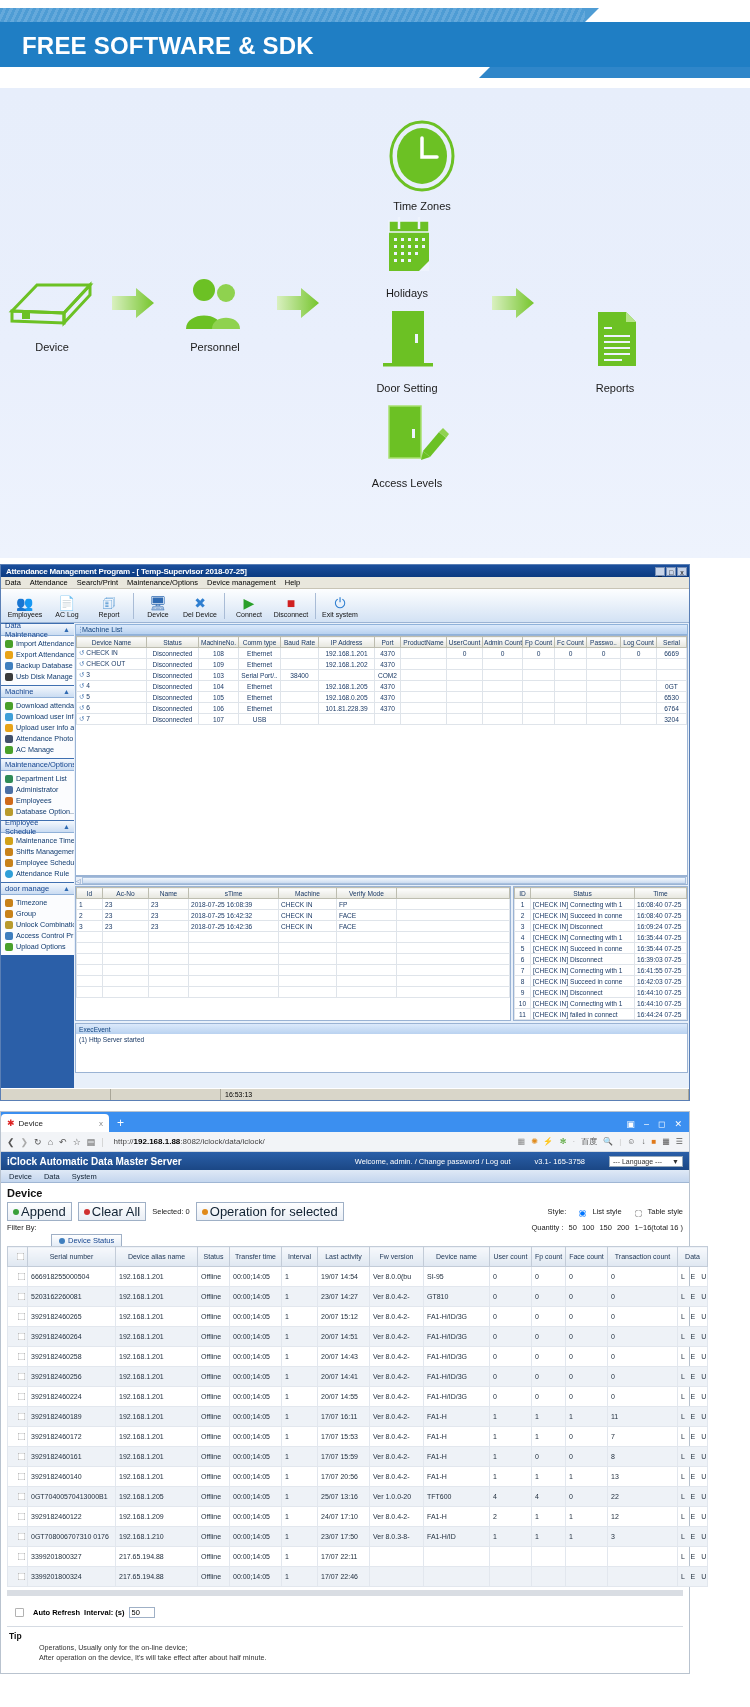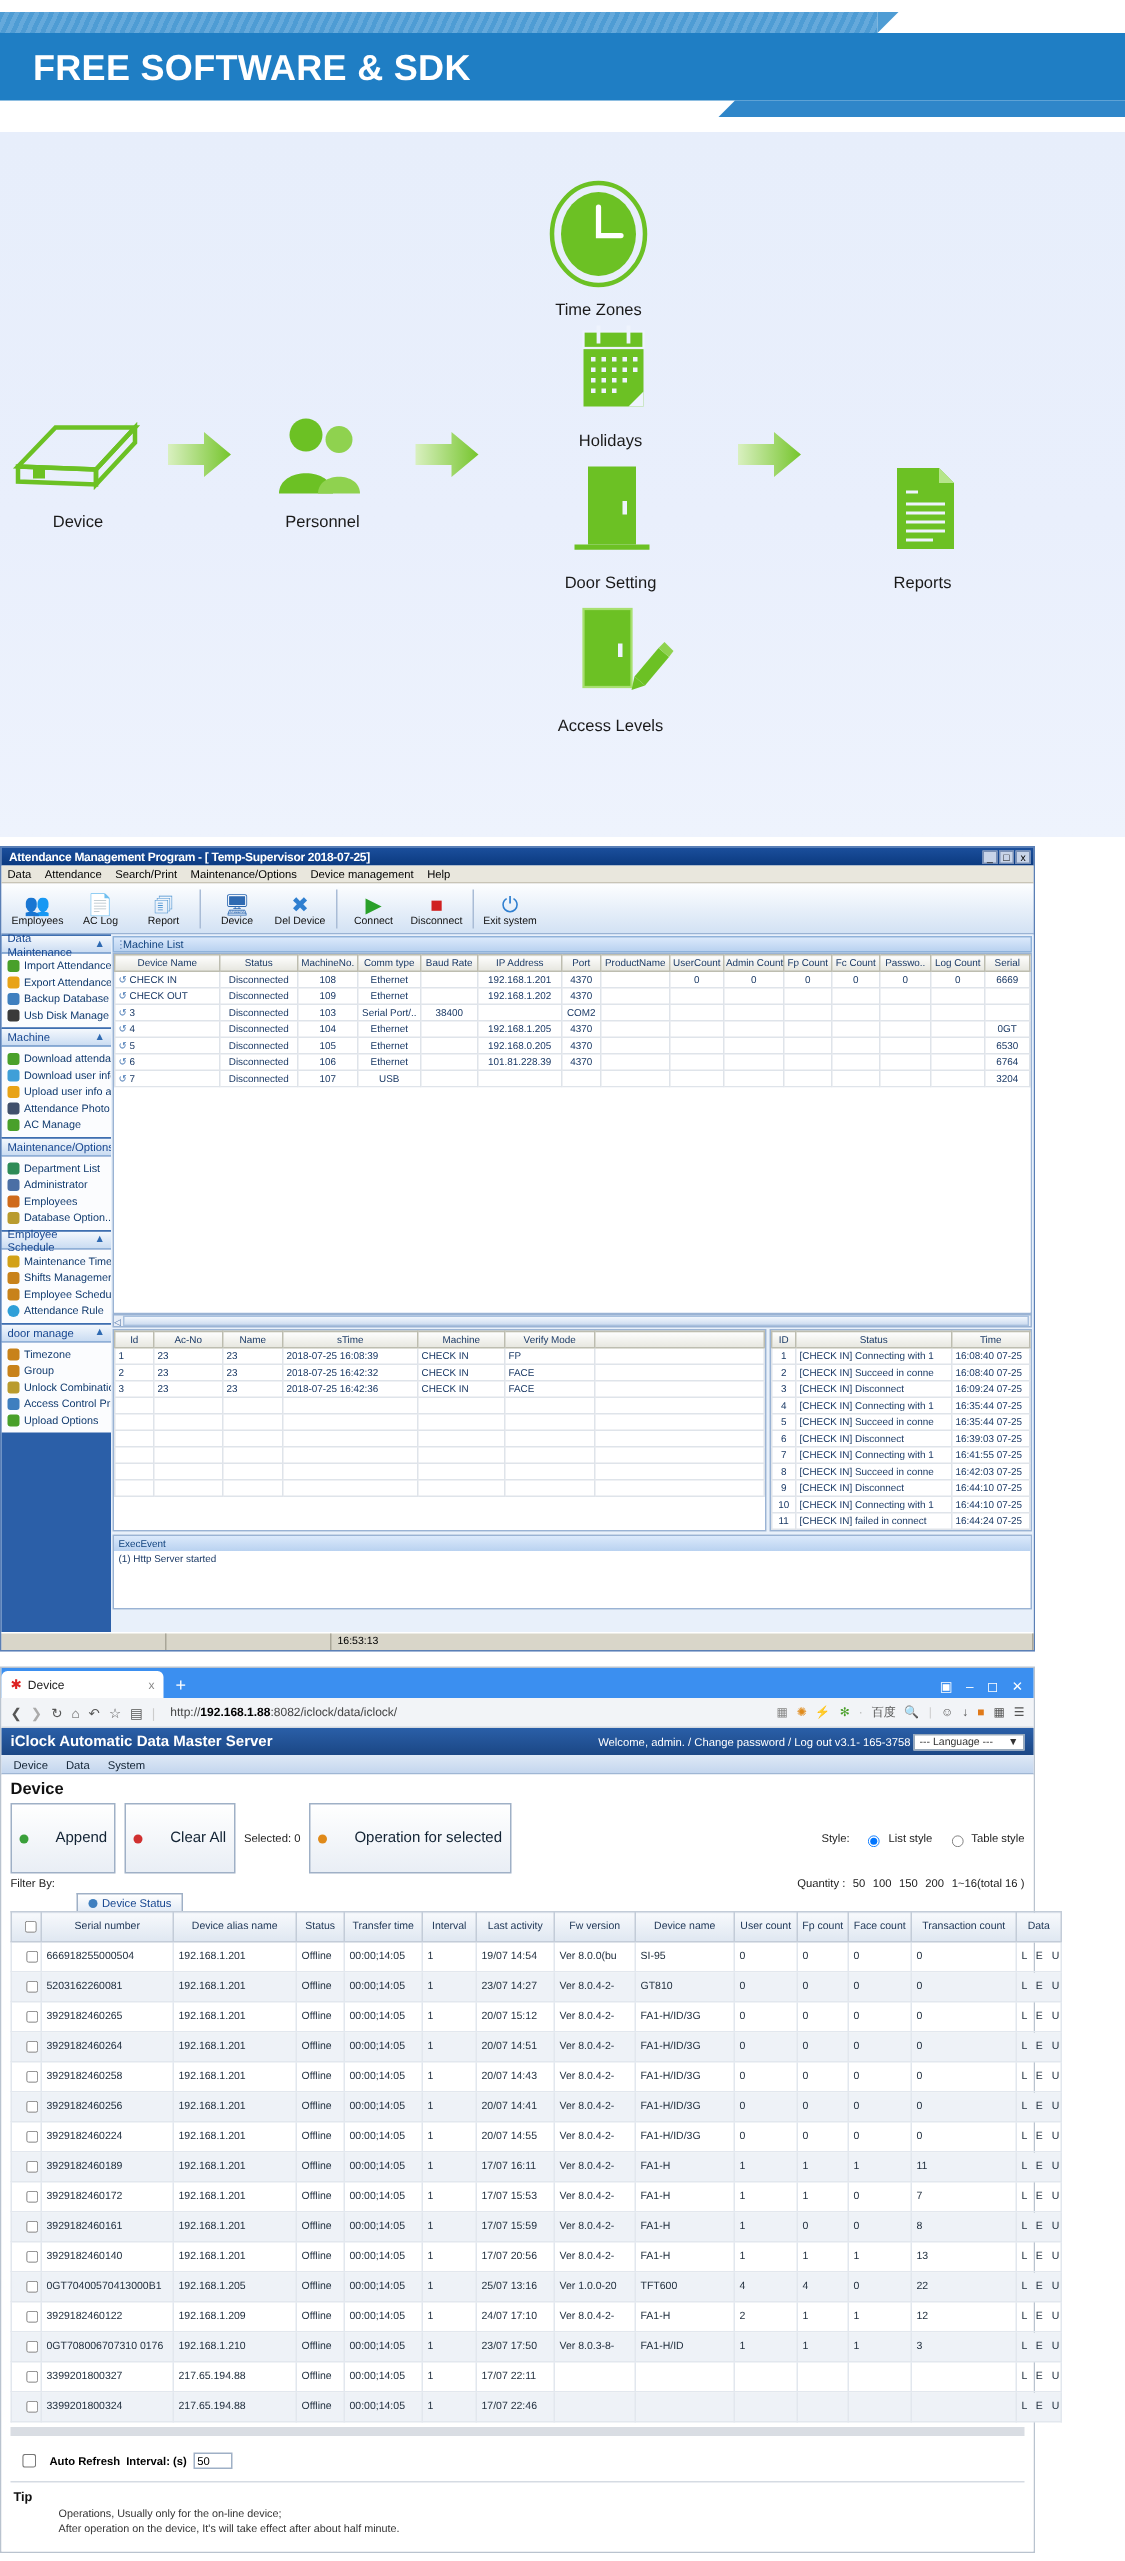--- a/index.html
+++ b/index.html
@@ -171,36 +171,36 @@
   }
   .br-url { font-size:8px; color:#444; padding-left:4px; }
   .br-url b { color:#000; }
   .br-right { margin-left:auto; display:flex; align-items:center; gap:6px; font-size:8px;}
 
   .iclock-hd {
     height:18px; background:linear-gradient(180deg,#2a5fa8,#1b4785);
     color:#fff; display:flex; align-items:center; padding:0 6px; font-size:9px;
   }
   .iclock-hd .ttl { font-weight:bold; font-size:10px; }
-  .iclock-hd .rgt { margin-left:auto; display:flex; align-items:center; gap:2px; font-size:7.5px;}
+  .iclock-hd .rgt { margin-left:auto; display:flex; align-items:center; gap:24px; font-size:7.5px;}
   .lang-sel {
     background:#fff; color:#333; font-size:7px; padding:1px 3px; border:1px solid #9ab;
     display:flex; align-items:center; gap:10px;
   }
   .iclock-menu {
     height:13px; background:linear-gradient(180deg,#dfe9f6,#c4d6ee);
     display:flex; align-items:center; gap:12px; padding-left:8px;
     font-size:7.5px; color:#123; border-bottom:1px solid #9fb6d4;
   }
   .pg { padding:4px 6px 6px 6px; background:#fff; }
   .pg h2 { margin:0 0 3px 0; font-size:11px; color:#111; font-weight:bold; }
   .pg-row { display:flex; align-items:center; gap:6px; font-size:7.5px; color:#222; margin-bottom:2px;}
   .pill {
     border:1px solid #9fb0c6; background:linear-gradient(180deg,#fff,#e9eef5);
-    padding:17px 5px; font-size:10px; color:#123; display:flex; align-items:center; gap:18px;
+    padding:1px 5px; font-size:13px; color:#123; display:flex; align-items:center; gap:2px;
   }
   .dot { width:6px; height:6px; border-radius:50%; display:inline-block; }
   .pg-row .right { margin-left:auto; display:flex; align-items:center; gap:5px;}
   .tabrow { display:flex; gap:0; margin:2px 0 0 0;padding-left:44px; }
   .dtab {
     border:1px solid #9fb0c6; border-bottom:none; background:linear-gradient(180deg,#fff,#e4ecf6);
     font-size:7.5px; padding:1px 7px; color:#15458f; display:flex; align-items:center; gap:3px;
   }
   table.dev { border-collapse:collapse; width:100%; font-size:7px; table-layout:fixed; }
   table.dev th {
@@ -271,21 +271,21 @@
       <defs>
           <linearGradient id="ag2" x1="0" x2="1">
             <stop offset="0" stop-color="#d9f0c0"></stop>
             <stop offset="1" stop-color="#76c52d"></stop>
           </linearGradient>
         </defs>
       <path d="M2 10 H26 V2 L44 17 L26 32 V24 H2 Z" fill="url(#ag2)"></path>
     </svg>
   </div>
 
-  <div class="node" style="left:339px; top:32px;">
+  <div class="node" style="left:362px; top:32px;">
     <svg width="120" height="72" viewBox="0 0 120 72">
       <ellipse cx="60" cy="36" rx="31" ry="34" fill="none" stroke="#6cc124" stroke-width="3"></ellipse>
       <ellipse cx="60" cy="36" rx="25" ry="28" fill="#6cc124"></ellipse>
       <path d="M60 18 V37 H75" stroke="#fff" stroke-width="3.5" fill="none" stroke-linecap="round"></path>
     </svg>
     <div class="cap">Time Zones</div>
   </div>
 
   <div class="node" style="left:347px; top:125px;">
     <svg width="120" height="66" viewBox="0 0 120 66">

